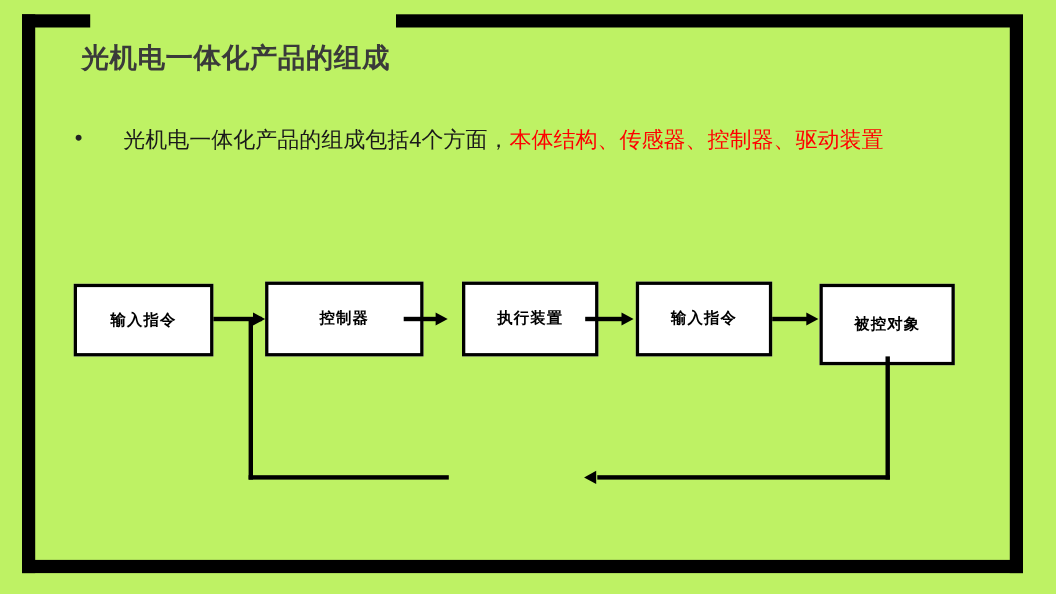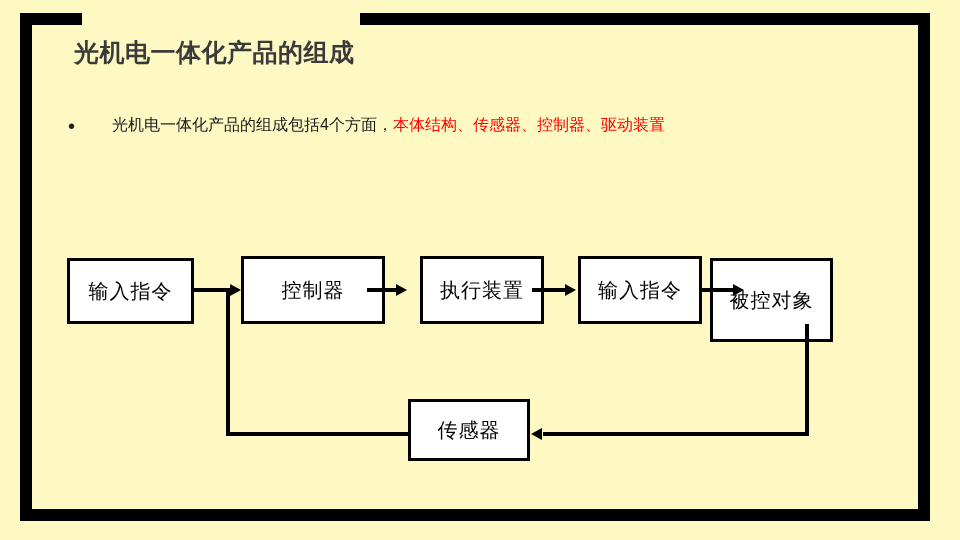--- a/index.html
+++ b/index.html
@@ -4,21 +4,21 @@
 <style>
   html, body {
     margin: 0;
     padding: 0;
     background: #ffffff;
   }
   #slide {
     position: relative;
     width: 960px;
     height: 540px;
-    background: #fef9c3;
+    background: #bef264;
     overflow: hidden;
     font-family: "Liberation Sans", "DejaVu Sans", sans-serif;
   }
 
   
   .frame-left {
     position: absolute;
     left: 20px;
     top: 13px;
     width: 12px;
@@ -80,21 +80,21 @@
   .bullet-mark {
     position: absolute;
     left: 0px;
     top: 4px;
     font-size: 20px;
     color: #222222;
     line-height: 1;
   }
   .bullet-text {
     margin-left: 44px;
-    font-size: 16px;
+    font-size: 20px;
     line-height: 1.65;
     color: #1a1a1a;
   }
   .em-red {
     color: #ff0000;
   }
 
   
   .flow {
     position: absolute;
@@ -104,22 +104,22 @@
     height: 540px;
   }
   .node {
     position: absolute;
     box-sizing: border-box;
     border: 3px solid #000000;
     background: #ffffff;
     display: flex;
     align-items: center;
     justify-content: center;
-    font-size: 20px;
-    font-weight: normal;
+    font-size: 14px;
+    font-weight: bold;
     color: #000000;
     letter-spacing: 1px;
   }
   .conn {
     position: absolute;
     background: #000000;
   }
   .arrow-right {
     position: absolute;
     width: 0;
@@ -168,27 +168,24 @@
     </div>
 
     <div class="node" style="left:408px; top:256px; width:124px; height:68px;margin-left:12px;">
       <span>执行装置</span>
     </div>
 
     <div class="node" style="left:578px; top:256px; width:124px; height:68px;">
       <span>输入指令</span>
     </div>
 
-    <div class="node" style="left:710px; top:258px; width:123px; height:84px;">
+    <div class="node" style="left:745px; top:258px; width:123px; height:74px;">
       <span>被控对象</span>
     </div>
 
-    <div class="node" style="left:408px; top:399px; width:122px; height:62px;">
-      <span>传感器</span>
-    </div>
 
     <div class="conn" style="left:194px; top:288px; width:44px; height:4px;"></div>
     <div class="arrow-right" style="left:230px; top:284px;"></div>
 
     <div class="conn" style="left:367px; top:288px; width:31px; height:4px;"></div>
     <div class="arrow-right" style="left:396px; top:284px;"></div>
 
     <div class="conn" style="left:532px; top:288px; width:34px; height:4px;"></div>
     <div class="arrow-right" style="left:565px; top:284px;"></div>
 

